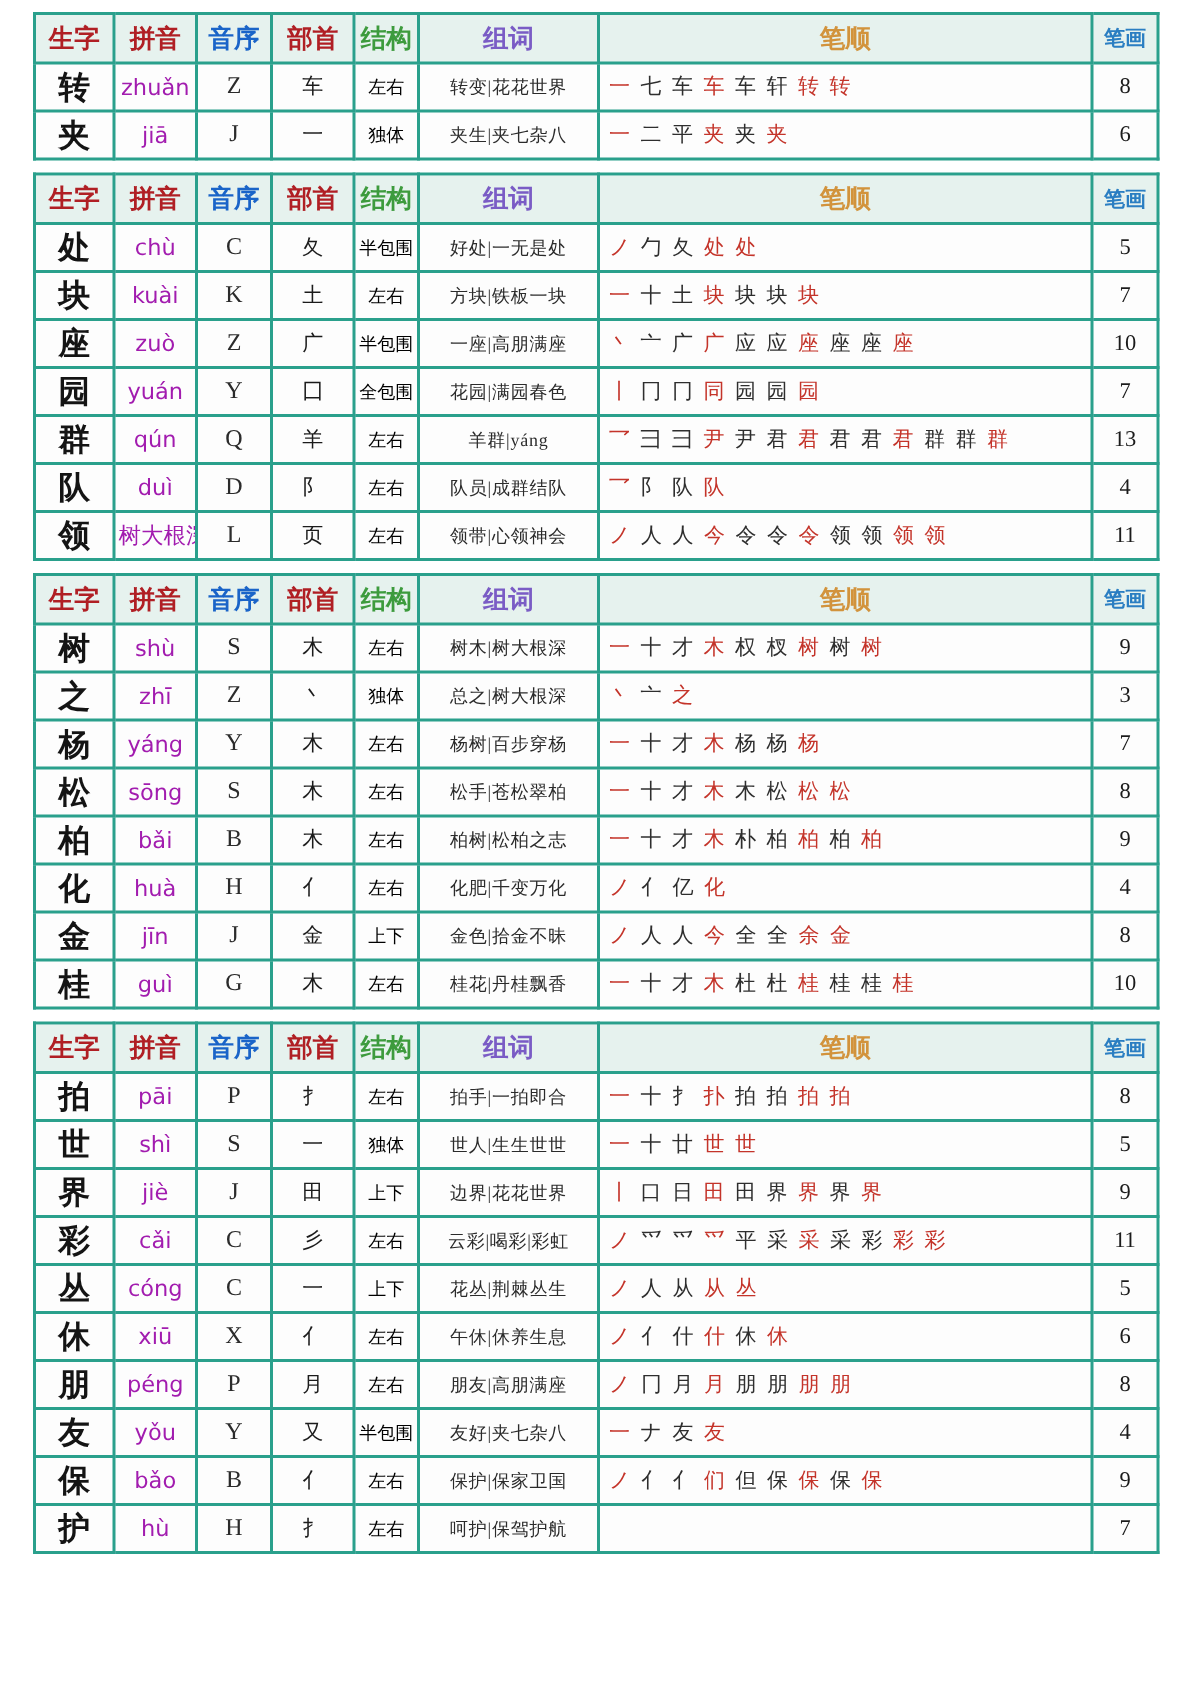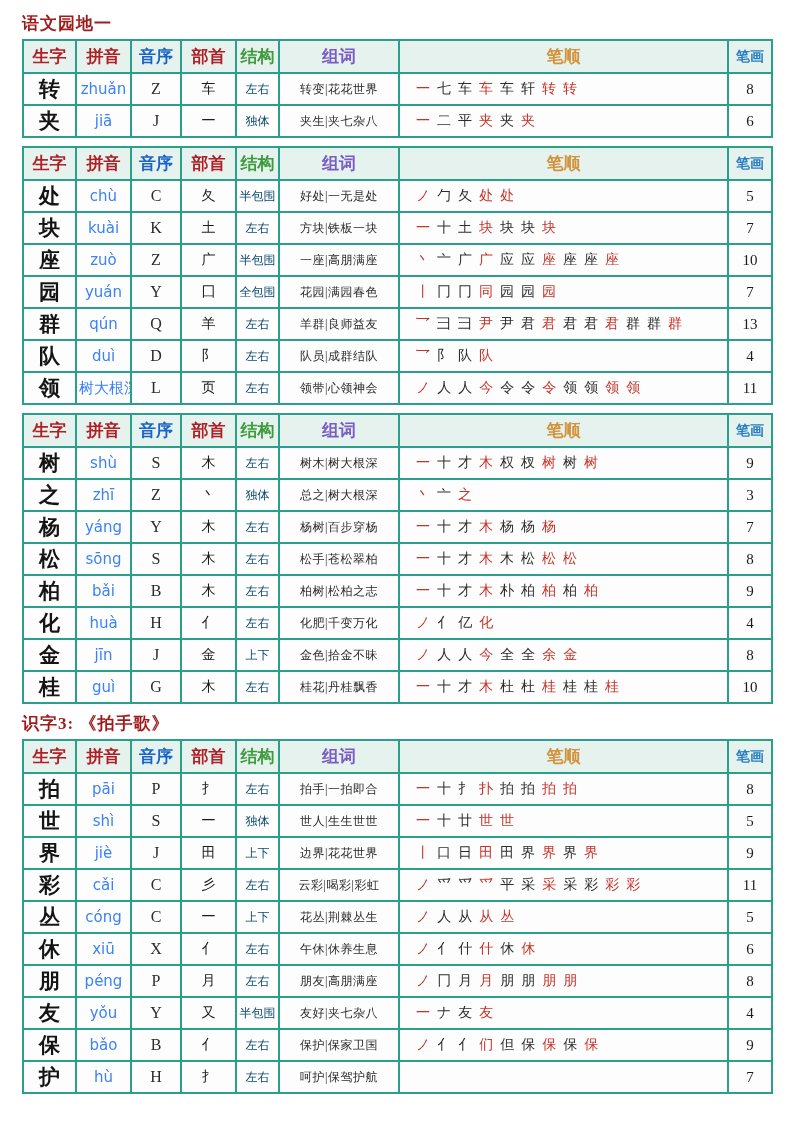--- a/index.html
+++ b/index.html
@@ -17,37 +17,36 @@
     border-collapse:collapse;width:749px;table-layout:fixed;
     margin:0 16px 8px 0;background:#fdfdfd;
   }
   th,td{
     border:2px solid #2aa08c;text-align:center;vertical-align:middle;
     overflow:hidden;white-space:nowrap;padding:1px 2px;box-sizing:border-box;
   }
   th{background:#e6f2ee;font-size:17px;font-weight:bold;height:33px;}
   td{height:29px;}
   .char{font-size:21px;font-weight:bold;color:#141414;}
-  .pinyin{font-family:"DejaVu Sans","Liberation Sans",sans-serif;font-size:15px;color:#3b82f6;}
+  .pinyin{font-family:"DejaVu Sans","Liberation Sans",sans-serif;font-size:15px;color:#a21caf;}
   .initial{font-size:16px;font-family:"Liberation Serif",serif;color:#2b2b2b;}
   .radical{font-size:14px;color:#1b1b1b;}
-  .structure{font-size:12px;color:#0c4a6e;}
+  .structure{font-size:12px;color:#000000;}
   .words{font-size:12px;color:#2b2b2b;letter-spacing:0.5px;}
-  .strokes{text-align:left;padding-left:16px;font-size:14px;}
+  .strokes{text-align:left;padding-left:6px;font-size:14px;}
   .strokes .step{display:inline-block;margin-right:7px;}
   .step.red{color:#c4342a;}
   .step.dark{color:#2e2e2e;}
   .count{font-size:15px;color:#1b1b1b;}
 </style>
 </head>
 <body>
 
 <div class="page">
   <div>
-      <div class="section-title">语文园地一</div>
       <table>
         <colgroup>
           <col style="width: 53px;">
           <col style="width: 55px;">
           <col style="width: 50px;">
           <col style="width: 55px;">
           <col style="width: 43px;">
           <col style="width: 120px;">
           <col style="width: 329px;">
           <col style="width: 44px;">
@@ -150,21 +149,21 @@
             <td class="words">花园|满园春色</td>
             <td class="strokes"><span class="step red">丨</span><span class="step dark">冂</span><span class="step dark">冂</span><span class="step red">同</span><span class="step dark">园</span><span class="step dark">园</span><span class="step red">园</span></td>
             <td class="count">7</td>
           </tr>
           <tr>
             <td class="char">群</td>
             <td class="pinyin">qún</td>
             <td class="initial">Q</td>
             <td class="radical">羊</td>
             <td class="structure">左右</td>
-            <td class="words">羊群|良师益友</td>
+            <td class="words">羊群|yáng</td>
             <td class="strokes"><span class="step red">乛</span><span class="step dark">彐</span><span class="step dark">彐</span><span class="step red">尹</span><span class="step dark">尹</span><span class="step dark">君</span><span class="step red">君</span><span class="step dark">君</span><span class="step dark">君</span><span class="step red">君</span><span class="step dark">群</span><span class="step dark">群</span><span class="step red">群</span></td>
             <td class="count">13</td>
           </tr>
           <tr>
             <td class="char">队</td>
             <td class="pinyin">duì</td>
             <td class="initial">D</td>
             <td class="radical">阝</td>
             <td class="structure">左右</td>
             <td class="words">队员|成群结队</td>
@@ -282,21 +281,20 @@
             <td class="pinyin">guì</td>
             <td class="initial">G</td>
             <td class="radical">木</td>
             <td class="structure">左右</td>
             <td class="words">桂花|丹桂飘香</td>
             <td class="strokes"><span class="step red">一</span><span class="step dark">十</span><span class="step dark">才</span><span class="step red">木</span><span class="step dark">杜</span><span class="step dark">杜</span><span class="step red">桂</span><span class="step dark">桂</span><span class="step dark">桂</span><span class="step red">桂</span></td>
             <td class="count">10</td>
           </tr>
         </tbody>
       </table>
-      <div class="section-title">识字3:  《拍手歌》</div>
       <table>
         <colgroup>
           <col style="width: 53px;">
           <col style="width: 55px;">
           <col style="width: 50px;">
           <col style="width: 55px;">
           <col style="width: 43px;">
           <col style="width: 120px;">
           <col style="width: 329px;">
           <col style="width: 44px;">

